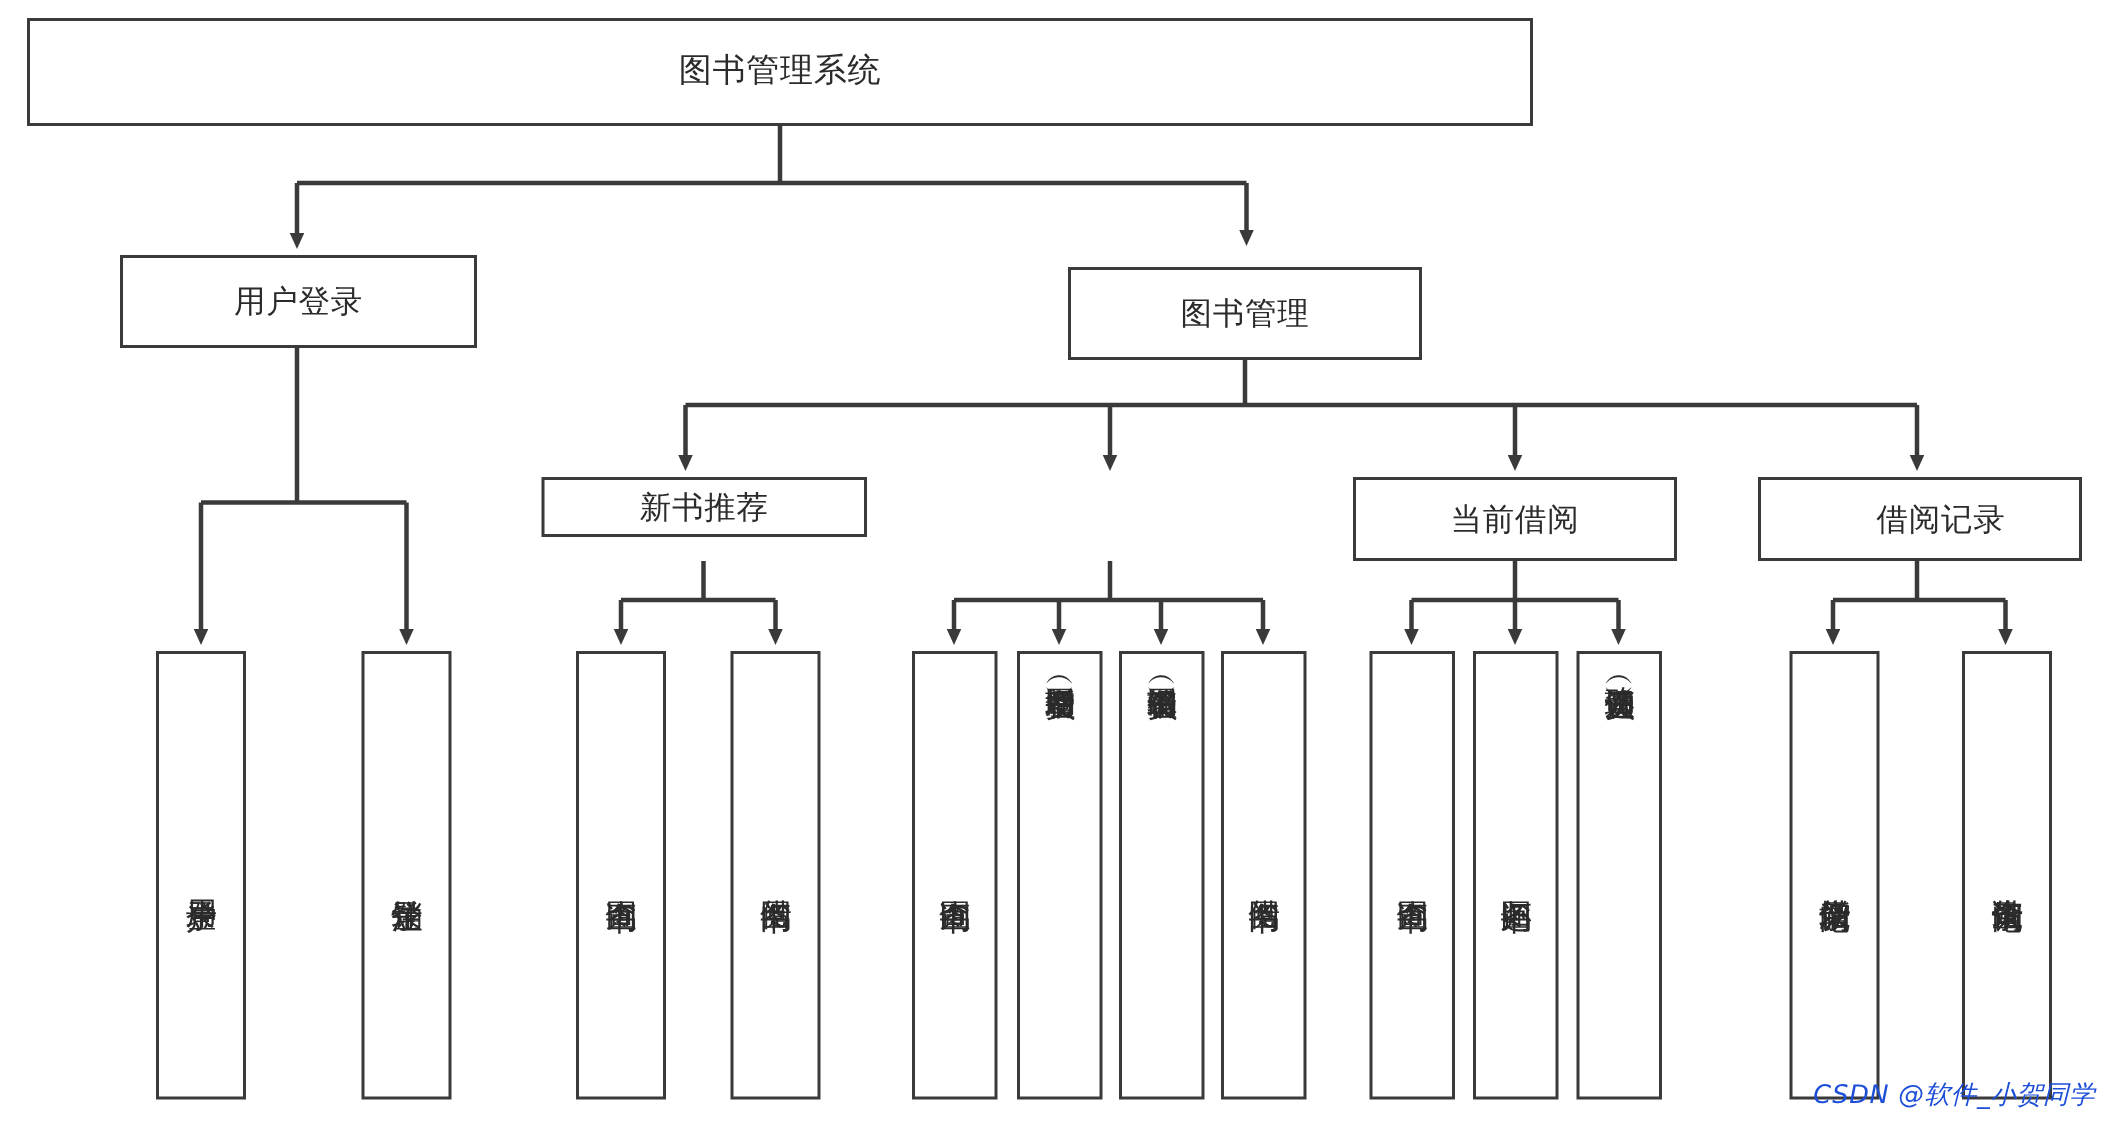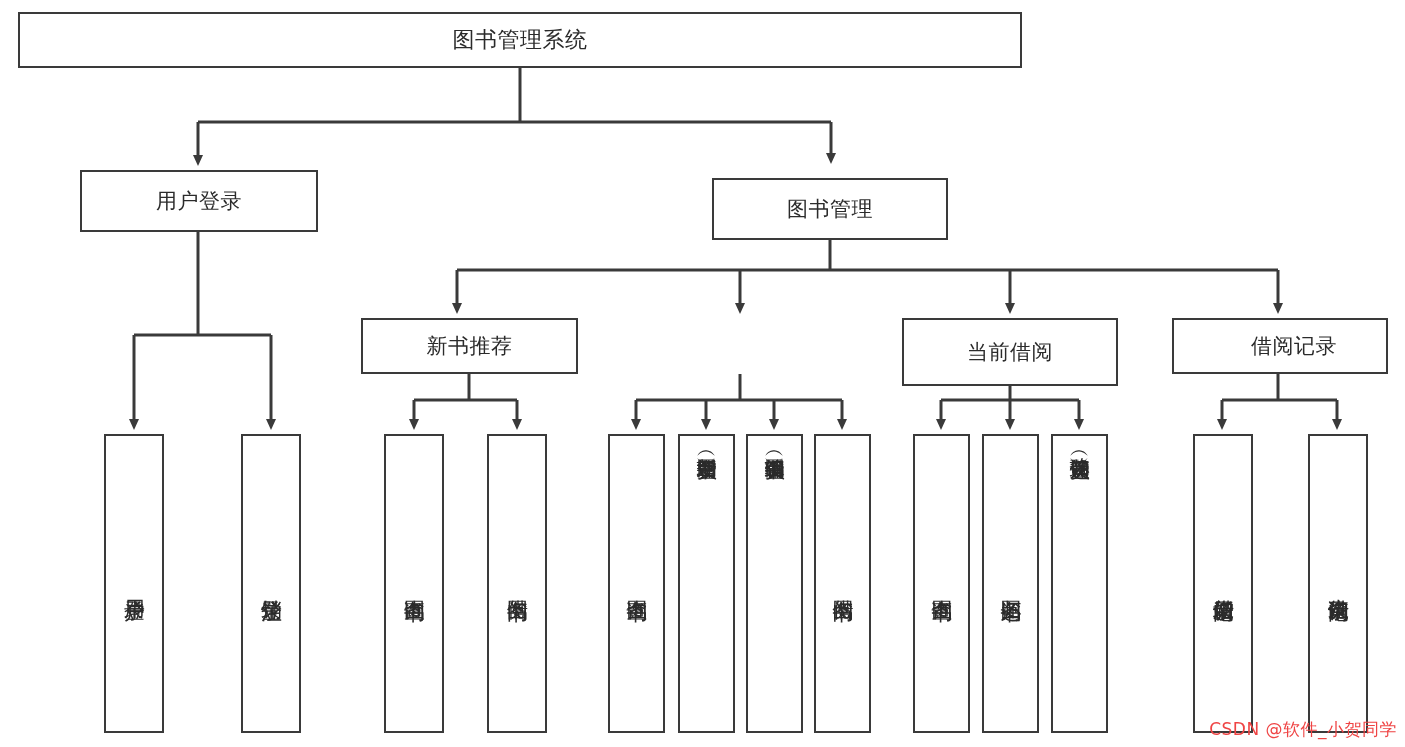--- a/index.html
+++ b/index.html
@@ -56,23 +56,24 @@
   .node.v.tall {
     font-size: 20px;
     justify-content: flex-start;
     padding-top: 6px;
   }
   .watermark {
     position: absolute;
     right: 8px;
     bottom: 6px;
     font-size: 17px;
-    color: #ef4444;
+    color: #1d4ed8;
     letter-spacing: 0.5px;
     white-space: nowrap;
+    font-style: italic;
   }
 </style>
 </head>
 <body>
 
 <div id="canvas">
 
   <svg id="wires" viewBox="0 0 1405 747">
     <defs>
       <marker id="arw" markerWidth="12" markerHeight="12" refX="1" refY="5" orient="auto" markerUnits="userSpaceOnUse">
@@ -116,30 +117,30 @@
       <path d="M1010,400 L1010,420" marker-end="url(#arw)"></path>
       <path d="M1079,400 L1079,420" marker-end="url(#arw)"></path>
 
       <path d="M1278,374 L1278,400"></path>
       <path d="M1222,400 L1337,400"></path>
       <path d="M1222,400 L1222,420" marker-end="url(#arw)"></path>
       <path d="M1337,400 L1337,420" marker-end="url(#arw)"></path>
     </g>
   </svg>
 
-  <div class="node h root" style="left:18px; top:12px; width:1004px; height:56px;">图书管理系统</div>
+  <div class="node h root" style="left:18px; top:12px; width:1004px; height:72px;">图书管理系统</div>
 
   <div class="node h" style="left:80px; top:170px; width:238px; height:62px;">用户登录</div>
 
   <div class="node h" style="left:712px; top:178px; width:236px; height:62px;">图书管理</div>
 
-  <div class="node h" style="left:361px; top:318px; width:217px; height:56px;">新书推荐</div>
+  <div class="node h" style="left:361px; top:318px; width:217px; height:40px;">新书推荐</div>
 
 
-  <div class="node h" style="left:902px; top:318px; width:216px; height:68px;">当前借阅</div>
+  <div class="node h" style="left:902px; top:318px; width:216px; height:56px;">当前借阅</div>
 
   <div class="node h" style="left:1172px; top:318px; width:216px; height:56px;padding-left:28px;">借阅记录</div>
 
   <div class="node v" style="left:104px; top:434px; width:60px; height:299px;">用户登录</div>
 
   <div class="node v" style="left:241px; top:434px; width:60px; height:299px;">注销登录</div>
 
   <div class="node v" style="left:384px; top:434px; width:60px; height:299px;">查询图书</div>
 
   <div class="node v" style="left:487px; top:434px; width:60px; height:299px;">借阅图书</div>

